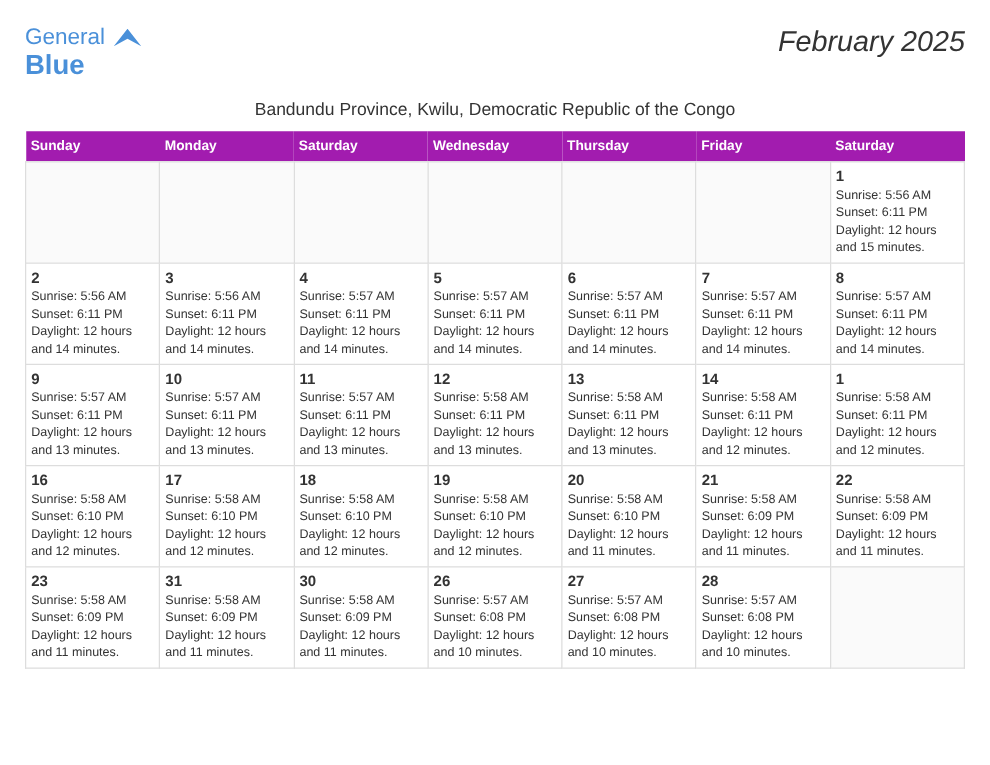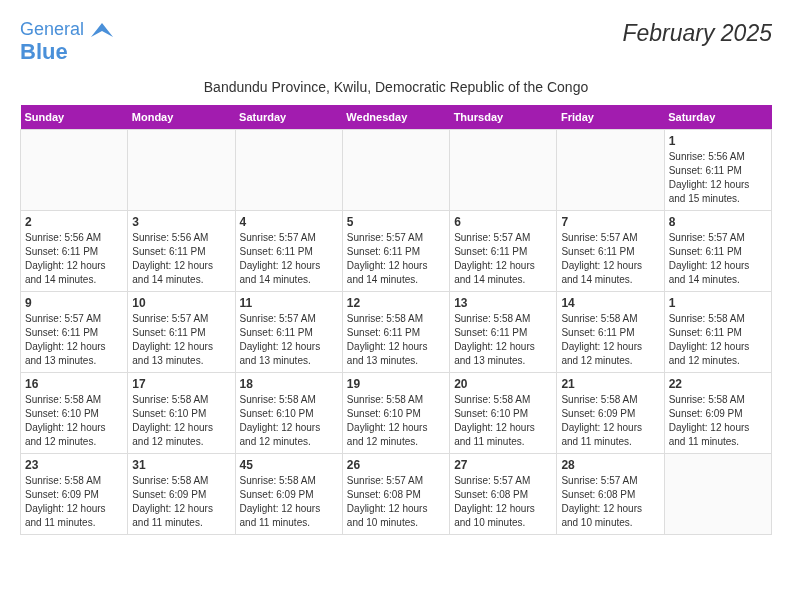--- a/index.html
+++ b/index.html
@@ -282,21 +282,21 @@
 and 11 minutes.</div>
           </td>
           <td>
             <span class="day-number">31</span>
             <div class="day-info" style="white-space: pre-line;">Sunrise: 5:58 AM
 Sunset: 6:09 PM
 Daylight: 12 hours
 and 11 minutes.</div>
           </td>
           <td>
-            <span class="day-number">45</span>
+            <span class="day-number">30</span>
             <div class="day-info" style="white-space: pre-line;">Sunrise: 5:58 AM
 Sunset: 6:09 PM
 Daylight: 12 hours
 and 11 minutes.</div>
           </td>
           <td>
             <span class="day-number">26</span>
             <div class="day-info" style="white-space: pre-line;">Sunrise: 5:57 AM
 Sunset: 6:08 PM
 Daylight: 12 hours

